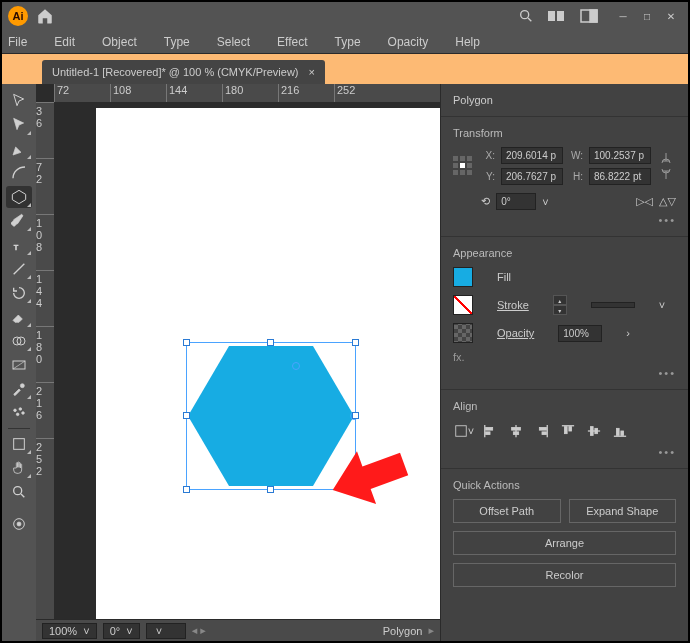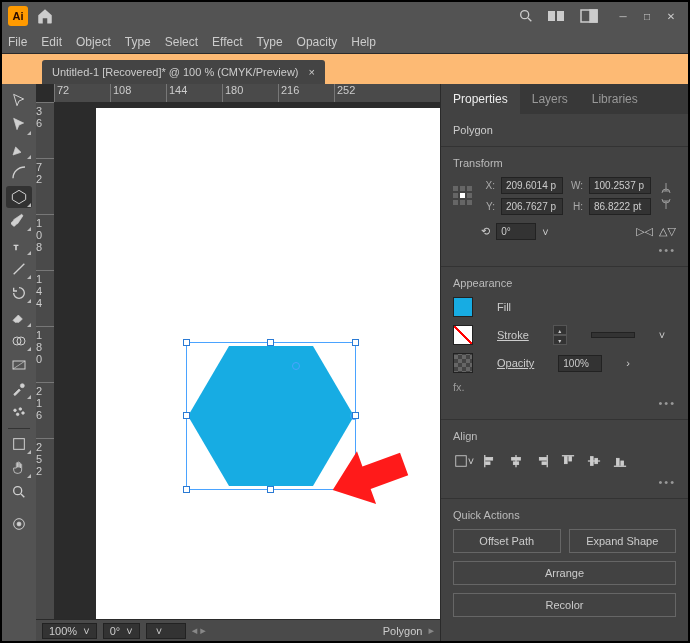--- a/index.html
+++ b/index.html
@@ -1,24 +1,24 @@
 <!DOCTYPE html>
 <html><head>
 <meta charset="utf-8">
 <style>
 *{box-sizing:border-box;margin:0;padding:0;font-family:"Segoe UI",Arial,sans-serif;font-size:11px;color:#ccc;user-select:none}
 body{background:#000;overflow:hidden}
 .app{width:690px;height:643px;background:#323232;border:2px solid #000;position:relative;display:flex;flex-direction:column}
 .titlebar{height:28px;background:#535353;display:flex;align-items:center;padding:0 6px;gap:8px}
-.ai-badge{width:20px;height:20px;background:#ff9a00;color:#2a0a00;font-weight:bold;display:flex;align-items:center;justify-content:center;border-radius:3px;font-size:11px}
+.ai-badge{width:20px;height:20px;background:#ff9a00;color:#2a0a00;font-weight:bold;display:flex;align-items:center;justify-content:center;border-radius:10px;font-size:11px}
 .home-ic{width:18px;height:18px;fill:#ccc}
 .titlebar-right{margin-left:auto;display:flex;align-items:center;gap:14px}
 .win-btns{display:flex;gap:2px}
 .win-btn{width:22px;height:16px;display:flex;align-items:center;justify-content:center;color:#ccc;font-size:10px}
-.menubar{height:24px;background:#535353;display:flex;align-items:center;padding:0 6px;gap:14px;border-bottom:1px solid #2a2a2a}
+.menubar{height:24px;background:#535353;display:flex;align-items:center;padding:0 6px;gap:27px;border-bottom:1px solid #2a2a2a}
 .menubar span{font-size:12px;cursor:default}
 .tabbar{height:30px;background:#fdba74;display:flex;align-items:end;padding-left:40px}
 .tab{background:#444;height:24px;display:flex;align-items:center;padding:0 10px;gap:10px;border-top-left-radius:3px;border-top-right-radius:3px}
 .tab .x{color:#ccc}
 .mainrow{flex:1;display:flex;min-height:0}
 .toolcol{width:34px;background:#535353;display:flex;flex-direction:column;align-items:center;padding-top:6px;gap:2px}
 .tool{width:26px;height:22px;display:flex;align-items:center;justify-content:center;position:relative}
 .tool.sel{background:#323232;border-radius:3px}
 .tool svg{width:16px;height:16px;fill:#d0d0d0;stroke:#d0d0d0}
 .tool .tick{position:absolute;right:1px;bottom:1px;width:0;height:0;border-right:4px solid #bbb;border-top:4px solid transparent}
@@ -274,25 +274,20 @@
         <div class="sb-box"><span>100%</span>&nbsp;&nbsp;˅</div>
         <div class="sb-box"><span>0°</span>&nbsp;&nbsp;˅</div>
         <div class="sb-box" style="width:40px">&nbsp;˅</div>
         <span style="color:#888">◂ ▸</span>
         <span style="margin-left:auto">Polygon</span>
         <span style="color:#888">▸</span>
       </div>
     </div>
 
     <div class="panel">
-      <div class="ptabs">
-        <div class="ptab act">Properties</div>
-        <div class="ptab">Layers</div>
-        <div class="ptab">Libraries</div>
-      </div>
       <div class="psection"><span>Polygon</span></div>
 
       <div class="psection">
         <div class="psec-title">Transform</div>
         <div style="display:flex;gap:8px;align-items:center">
           <div class="ref9">
               <div></div>
               <div></div>
               <div></div>
               <div></div>

